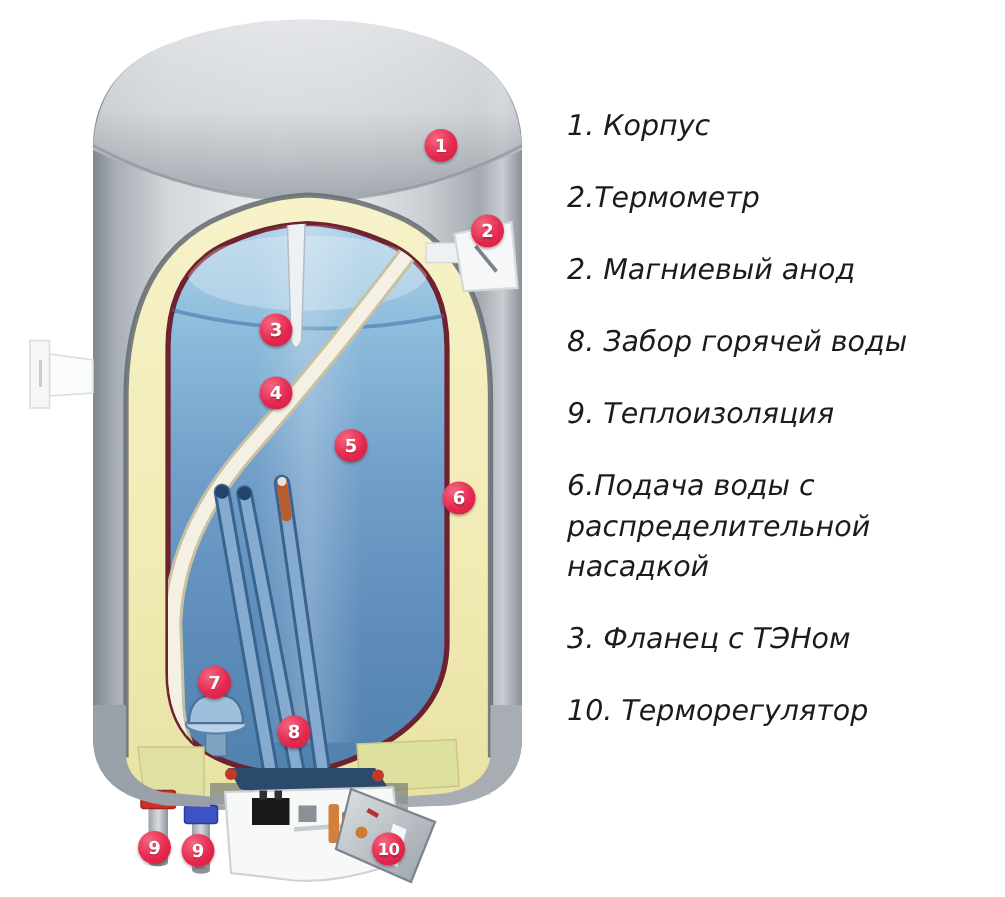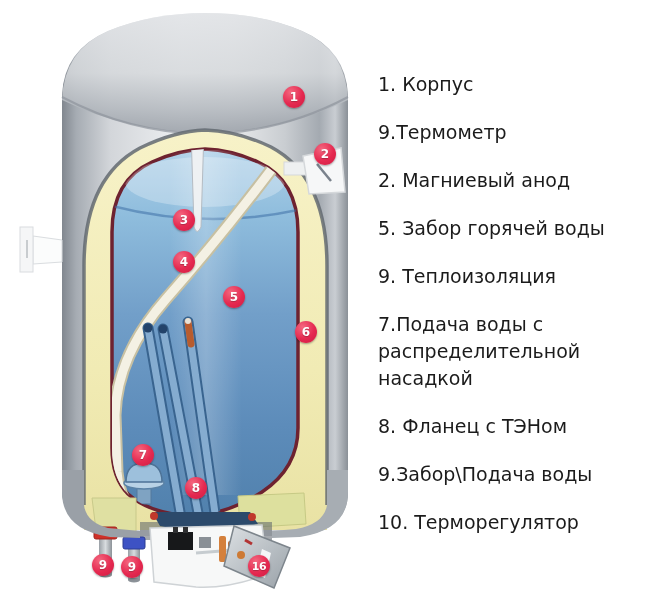--- a/index.html
+++ b/index.html
@@ -7,21 +7,21 @@
     position:relative;
     width:670px;height:598px;
     background:#ffffff;
     font-family:"DejaVu Sans","Liberation Sans",sans-serif;
     overflow:hidden;
   }
   .art{position:absolute;left:0;top:0;}
   
   .legend{
     position:absolute;left:378px;top:71px;width:288px;
-    display:flex;flex-direction:column;gap:21px;
+    display:flex;flex-direction:column;gap:21px;font-style:italic;
   }
   .legend-item{
     font-size:19px;line-height:27px;color:#1b1b1b;
     letter-spacing:0px;
   }
   
   .marker{
     position:absolute;width:22px;height:22px;border-radius:50%;
     background:radial-gradient(circle at 35% 28%, #f4677f 0%, #e52950 55%, #ce1c42 100%);
     color:#ffffff;font-size:12px;font-weight:bold;
@@ -212,27 +212,26 @@
   <div class="marker" style="left:294px;top:97px">1</div>
   <div class="marker" style="left:325px;top:154px">2</div>
   <div class="marker" style="left:184px;top:220px">3</div>
   <div class="marker" style="left:184px;top:262px">4</div>
   <div class="marker" style="left:234px;top:297px">5</div>
   <div class="marker" style="left:306px;top:332px">6</div>
   <div class="marker" style="left:143px;top:455px">7</div>
   <div class="marker" style="left:196px;top:488px">8</div>
   <div class="marker" style="left:103px;top:565px">9</div>
   <div class="marker" style="left:132px;top:567px">9</div>
-  <div class="marker wide" style="left:259px;top:566px">16</div>
+  <div class="marker wide" style="left:259px;top:566px">10</div>
 
   <div class="legend">
     <div class="legend-item">1. Корпус</div>
-    <div class="legend-item">9.Термометр</div>
+    <div class="legend-item">2.Термометр</div>
     <div class="legend-item">2. Магниевый анод</div>
-    <div class="legend-item">5. Забор горячей воды</div>
+    <div class="legend-item">8. Забор горячей воды</div>
     <div class="legend-item">9. Теплоизоляция</div>
-    <div class="legend-item">7.Подача воды с распределительной насадкой</div>
-    <div class="legend-item">8. Фланец с ТЭНом</div>
-    <div class="legend-item">9.Забор\Подача воды</div>
+    <div class="legend-item">6.Подача воды с распределительной насадкой</div>
+    <div class="legend-item">3. Фланец с ТЭНом</div>
     <div class="legend-item">10. Терморегулятор</div>
   </div>
 
 </div>
 
 </body></html>

